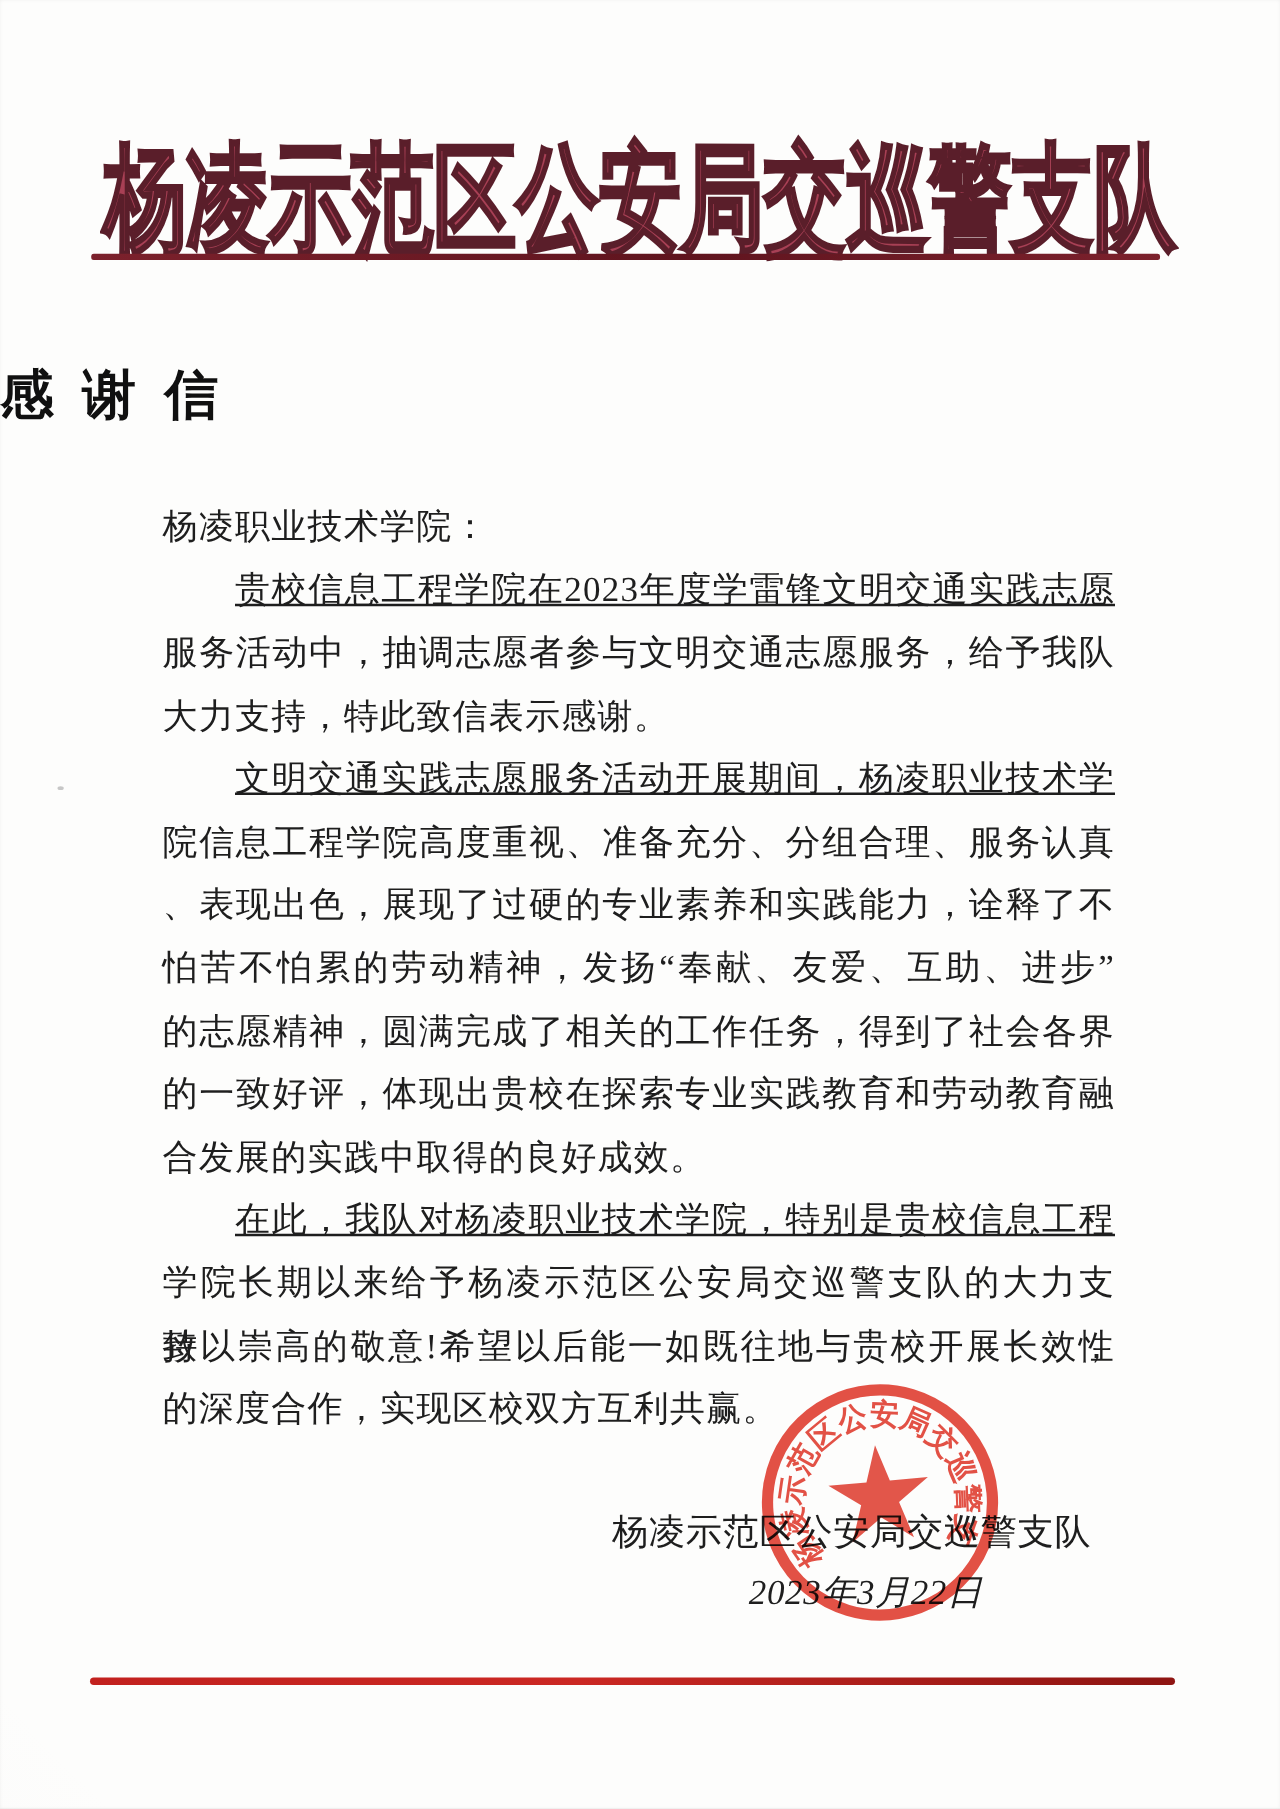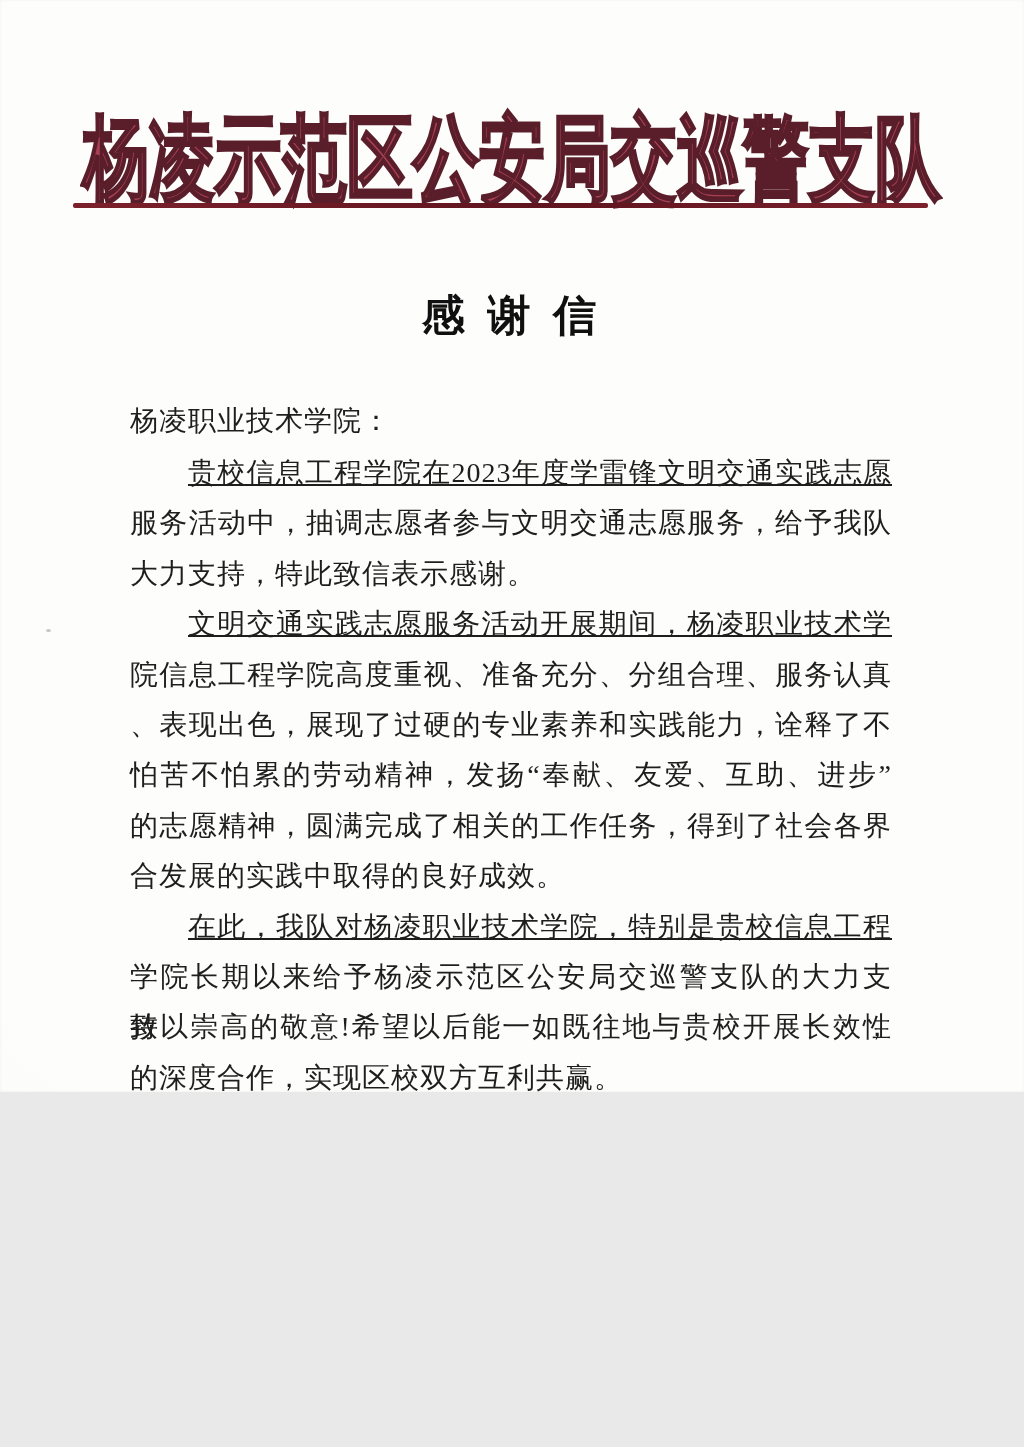--- a/index.html
+++ b/index.html
@@ -1,18 +1,18 @@
 <!DOCTYPE html>
 <html><head>
 <meta charset="utf-8">
 <style>
   html,body{margin:0;padding:0;background:#e9e9e9;}
   .page{
     position:relative;
-    width:1024px;height:1092px;
+    width:1024px;height:1447px;
     margin:0 auto;
     background:#fdfdfc;
     background-image:radial-gradient(150% 130% at 58% 42%, rgba(255,255,255,0) 55%, rgba(208,204,198,0.18) 100%);
     box-shadow:inset 0 0 3px rgba(0,0,0,0.06);
     font-family:"Liberation Serif","DejaVu Serif",serif;
     color:#1e1e1e;
     overflow:hidden;
   }
   .letterhead-title{
     position:absolute;top:96px;left:0;width:100%;
@@ -25,21 +25,21 @@
     transform:scaleY(1.42);
     transform-origin:50% 0;
   }
   .rule-top{
     position:absolute;left:73px;top:203px;width:855px;height:5px;
     background:linear-gradient(90deg,#7c212c,#5f141e 55%,#7c212c);
     border-radius:2px;
   }
   .letter-title{
     position:absolute;top:287px;left:0;width:100%;
-    margin:0;text-align:center;
+    margin:0;text-align:left;
     font-size:43px;font-weight:bold;color:#101010;
     letter-spacing:6px;white-space:pre;
   }
   .salutation{
     position:absolute;top:402px;left:130px;
     font-size:28px;letter-spacing:1px;
   }
   .body{
     position:absolute;top:448px;left:130px;width:762px;
     font-size:28px;
@@ -93,20 +93,21 @@
 
   <div class="body">
     <div class="line fill indent">贵校信息工程学院在2023年度学雷锋文明交通实践志愿</div>
     <div class="line fill">服务活动中，抽调志愿者参与文明交通志愿服务，给予我队</div>
     <div class="line">大力支持，特此致信表示感谢。</div>
     <div class="line fill indent">文明交通实践志愿服务活动开展期间，杨凌职业技术学</div>
     <div class="line fill">院信息工程学院高度重视、准备充分、分组合理、服务认真</div>
     <div class="line fill">、表现出色，展现了过硬的专业素养和实践能力，诠释了不</div>
     <div class="line fill">怕苦不怕累的劳动精神，发扬“奉献、友爱、互助、进步”</div>
     <div class="line fill">的志愿精神，圆满完成了相关的工作任务，得到了社会各界</div>
+    <div class="line fill">的一致好评，体现出贵校在探索专业实践教育和劳动教育融</div>
     <div class="line">合发展的实践中取得的良好成效。</div>
     <div class="line fill indent">在此，我队对杨凌职业技术学院，特别是贵校信息工程</div>
     <div class="line fill">学院长期以来给予杨凌示范区公安局交巡警支队的大力支持，</div>
     <div class="line fill">致以崇高的敬意!希望以后能一如既往地与贵校开展长效性</div>
     <div class="line">的深度合作，实现区校双方互利共赢。</div>
   </div>
 
   <div class="signature">杨凌示范区公安局交巡警支队</div>
 
   <div class="date">2023年3月22日</div>

